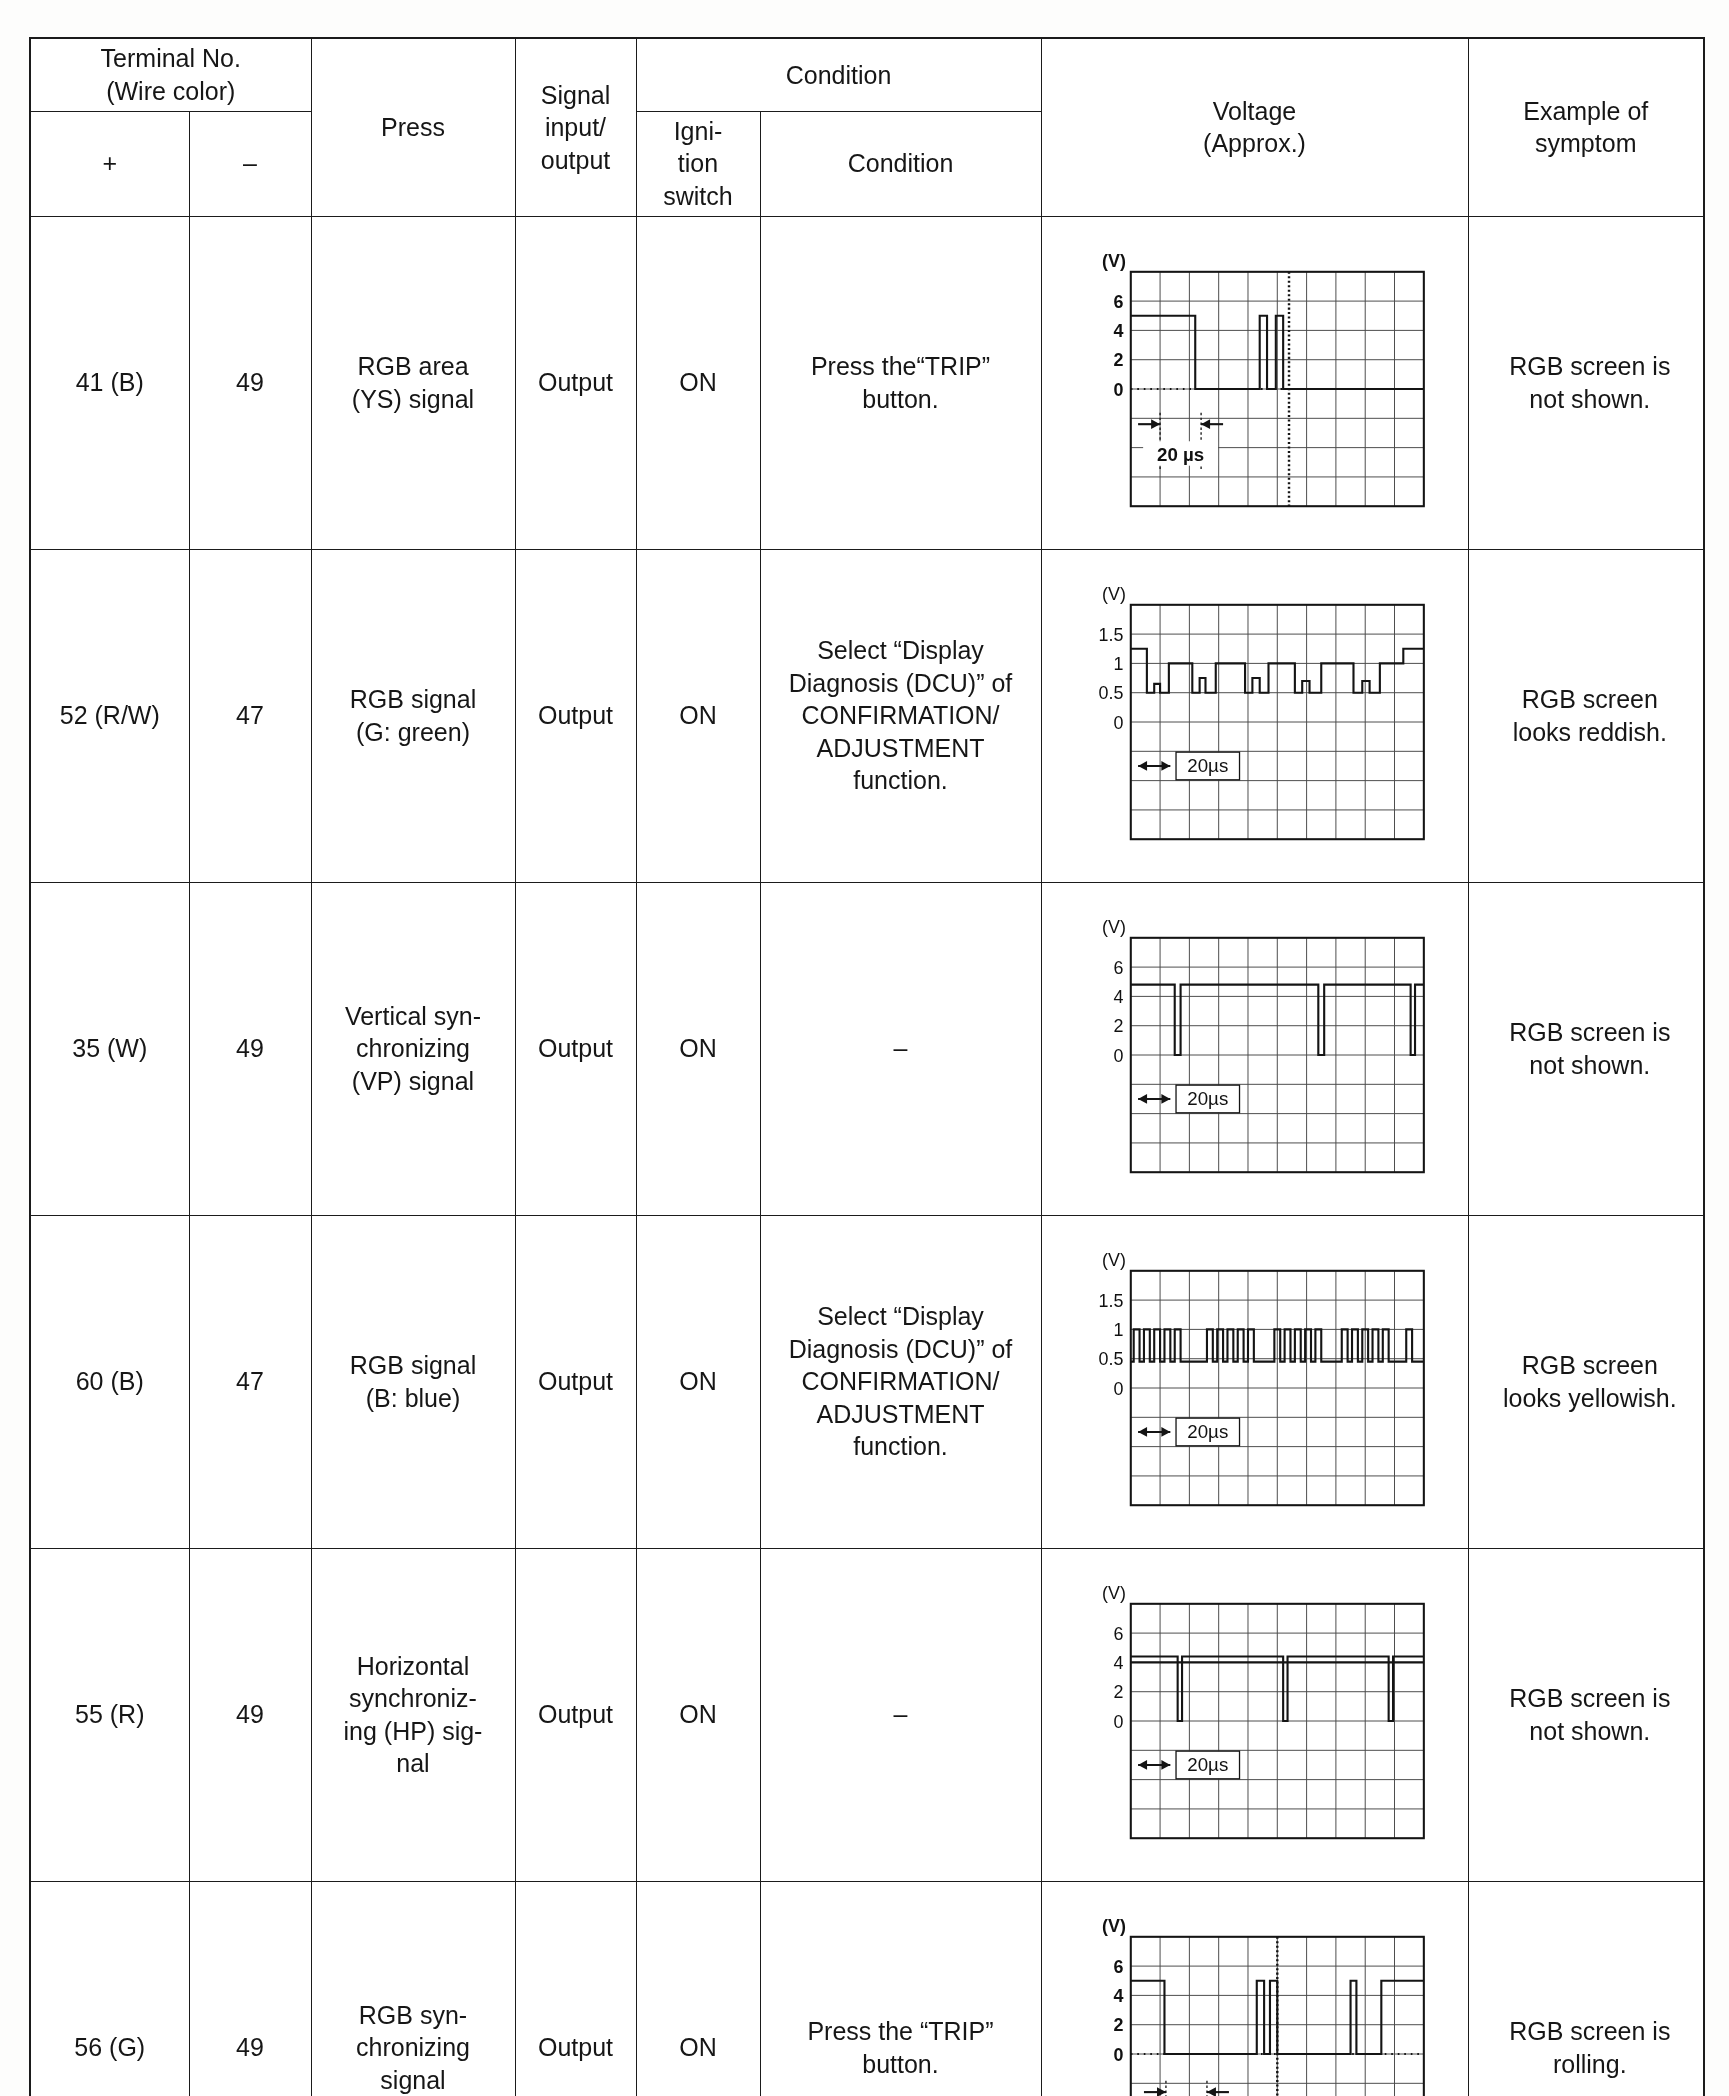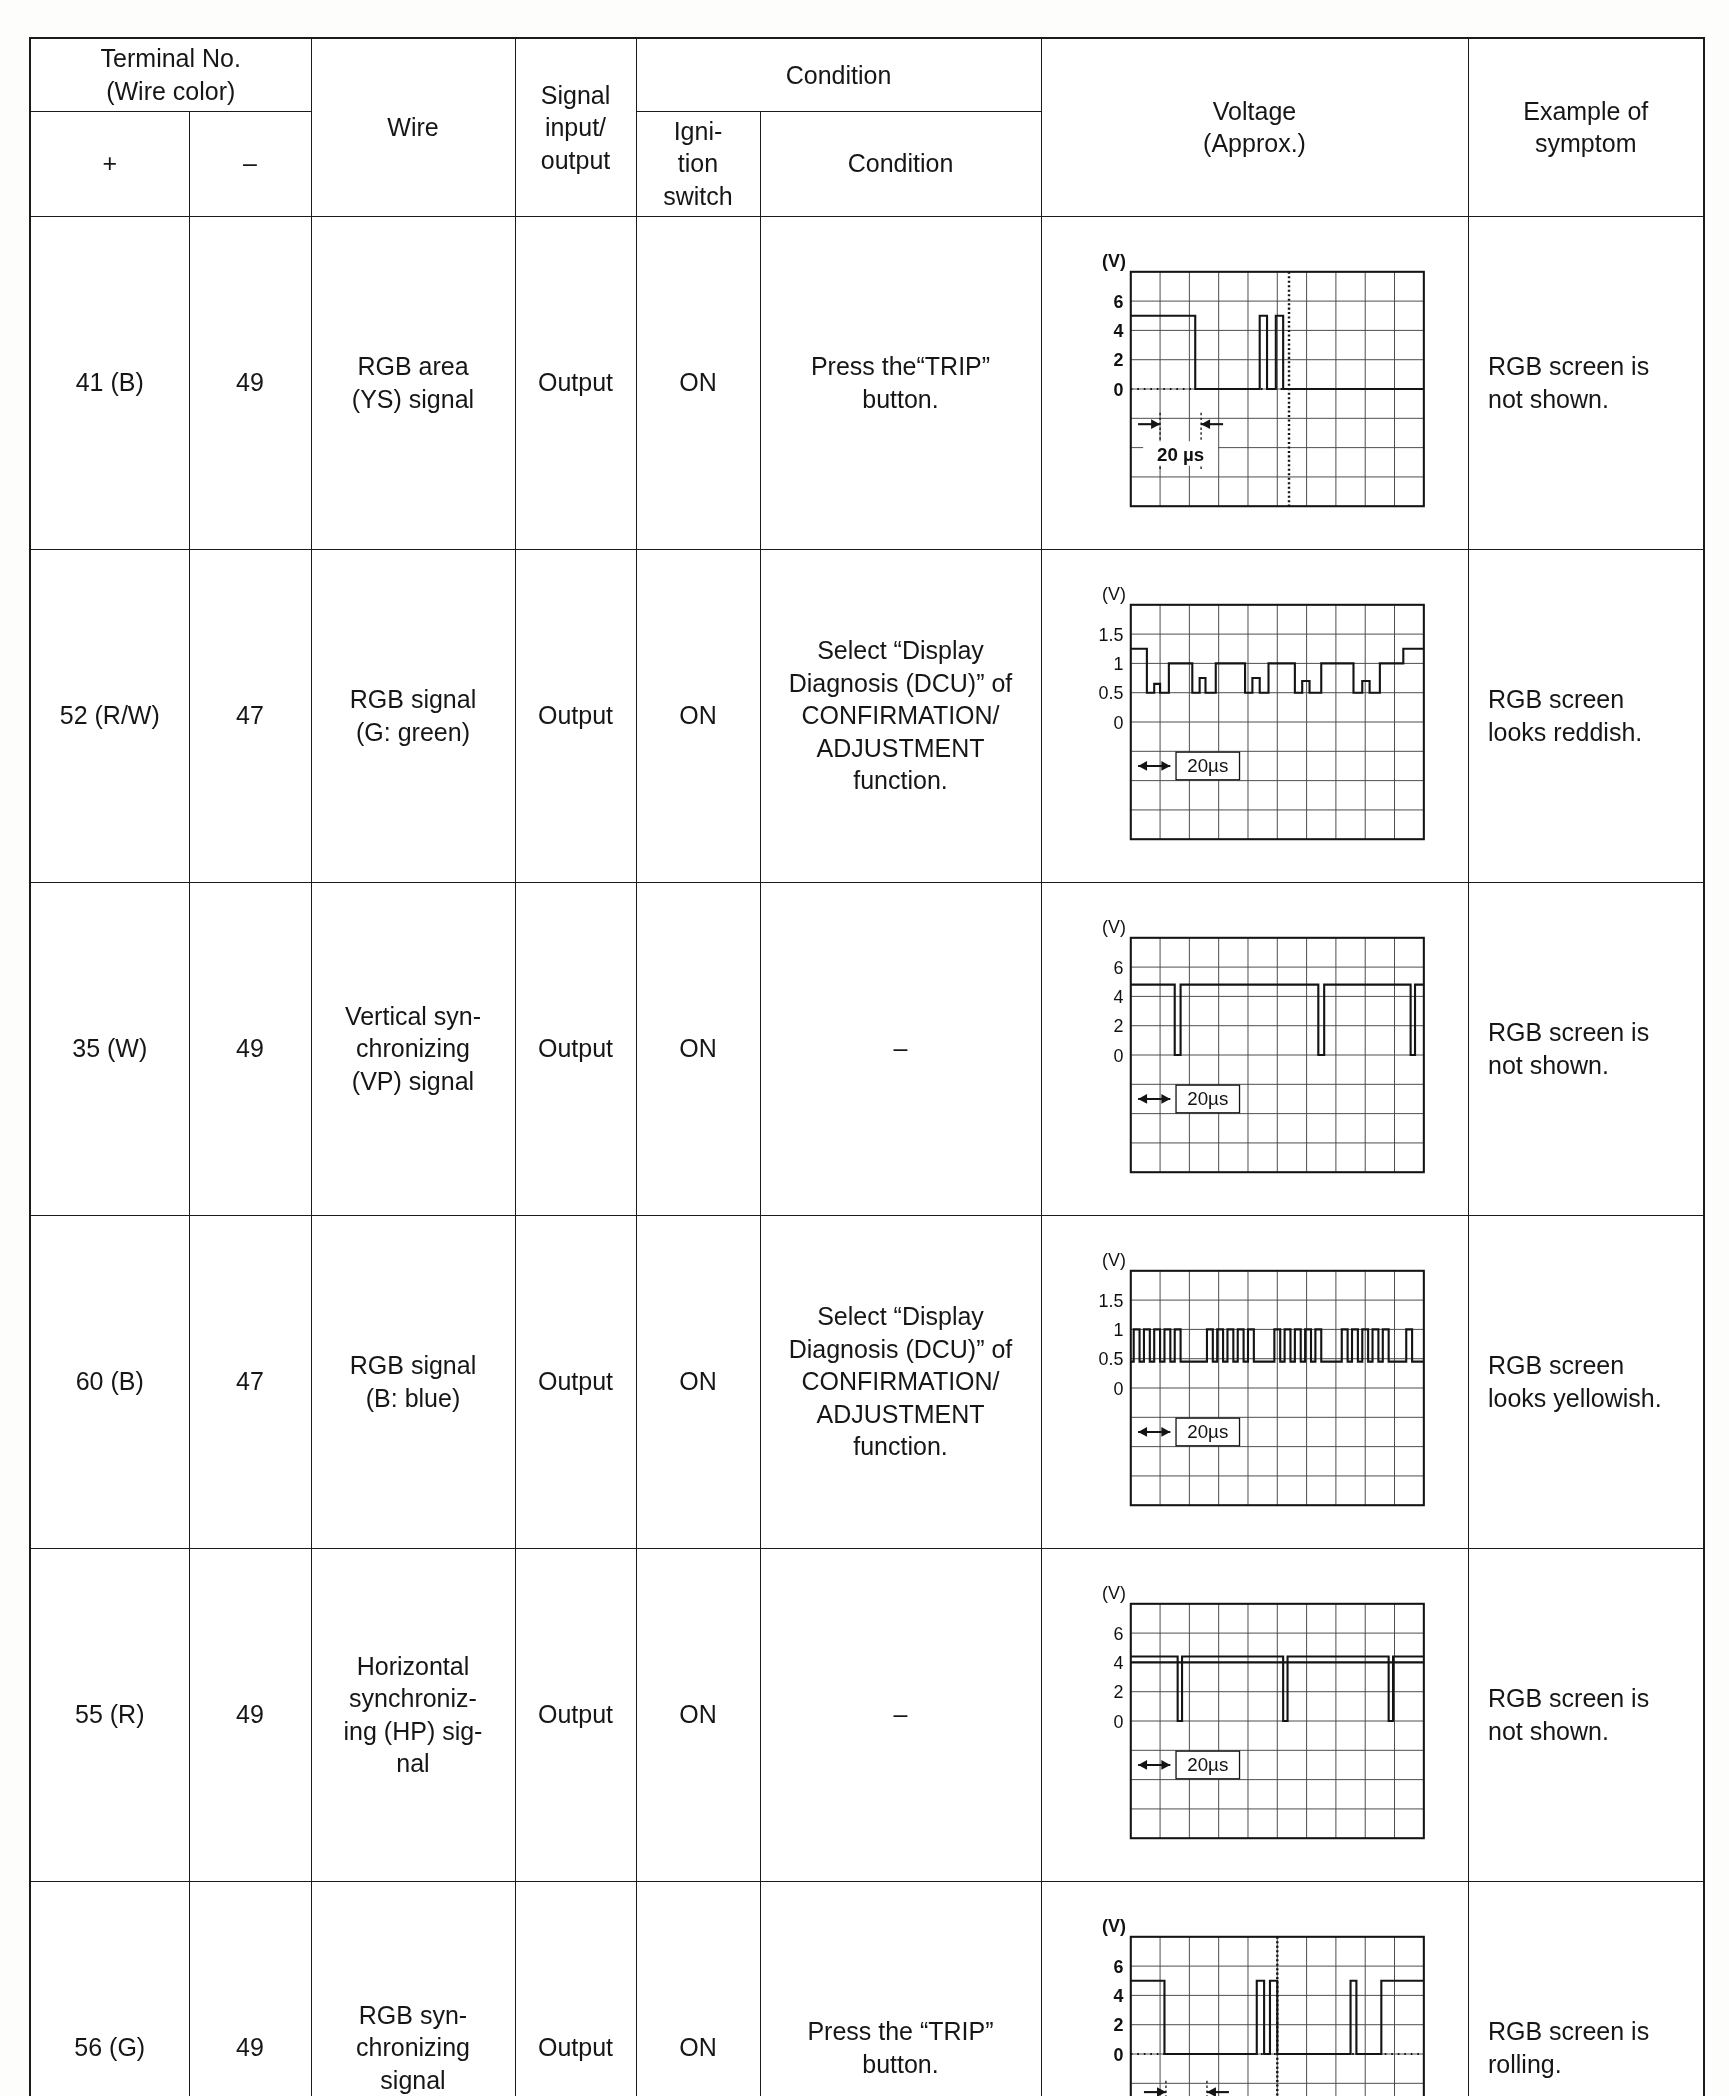--- a/index.html
+++ b/index.html
@@ -15,21 +15,21 @@
   .spec th, .spec td {
     border: 1.6px solid #1b1b1b;
     text-align: center; vertical-align: middle;
     font-size: 25px; font-weight: normal;
     white-space: pre-line; line-height: 1.3;
     padding: 3.3px 4.9px;
   }
   thead tr.h1 { height: 65px; }
   thead tr.h2 { height: 101px; }
   tbody tr { height: 308px; }
-  td.symptom { text-align: left; padding-left: 19.5px; padding-right: 11.4px; }
+  td.symptom { text-align: center; padding-left: 19.5px; padding-right: 11.4px; }
   td.voltage { padding: 0; }
   .wave-box { display: flex; justify-content: center; align-items: center; }
   .wave text { font-family: "Liberation Sans", "DejaVu Sans", sans-serif; fill: #111; }
 </style>
 </head>
 <body>
 
 <div class="page">
   <table class="spec">
     <colgroup>
@@ -39,21 +39,21 @@
         <col style="width:121px">
       <col style="width:124px">
         <col style="width:281px">
         <col style="width:427px">
         <col style="width:236px">
     </colgroup>
     <thead>
       <tr class="h1">
         <th colspan="2">Terminal No.
 (Wire color)</th>
-        <th rowspan="2">Wire</th>
+        <th rowspan="2">Press</th>
         <th rowspan="2">Signal
 input/
 output</th>
         <th colspan="2">Condition</th>
         <th rowspan="2">Voltage
 (Approx.)</th>
         <th rowspan="2">Example of
 symptom</th>
       </tr>
       <tr class="h2">

